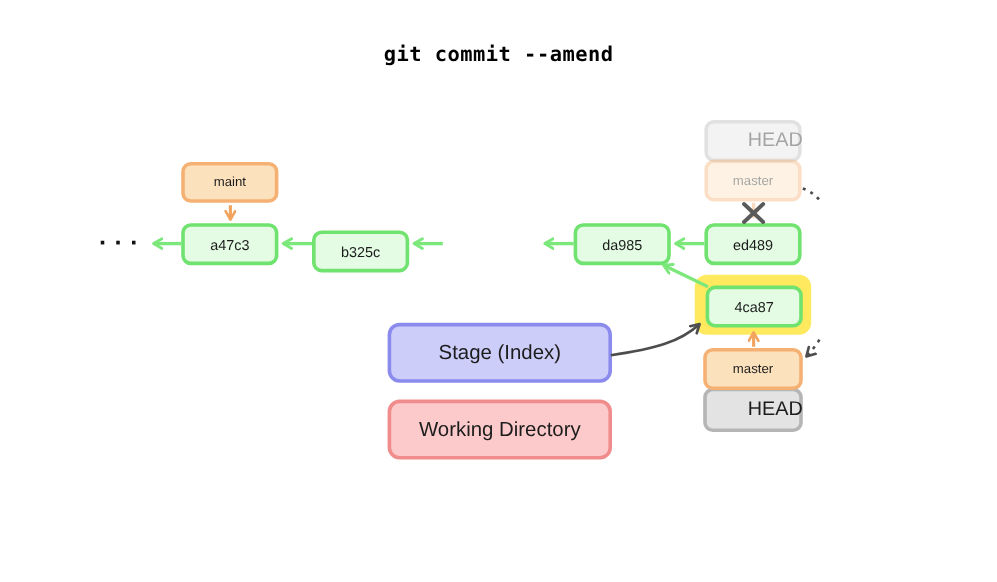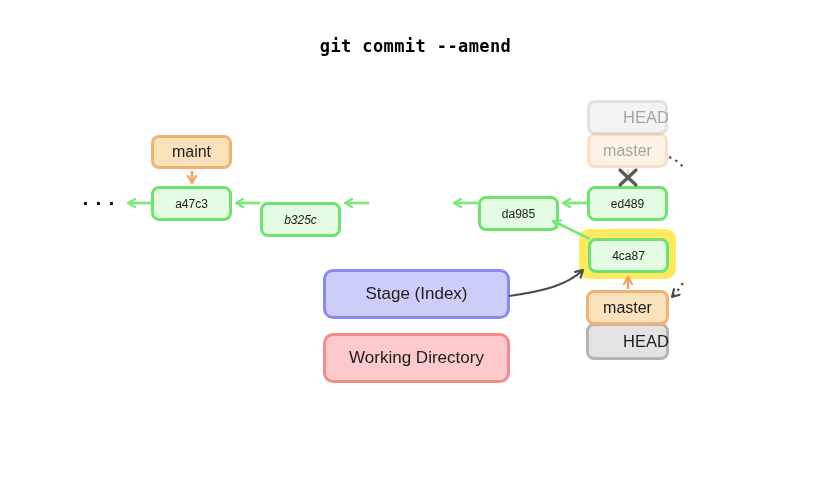--- a/index.html
+++ b/index.html
@@ -6,21 +6,21 @@
   #canvas{position:relative;width:684px;height:485px;background:#fff;overflow:hidden;
           font-family:"Liberation Sans",sans-serif;}
   .title{position:absolute;left:0;top:36px;width:831px;text-align:center;
          font-family:"DejaVu Sans Mono",monospace;font-weight:bold;font-size:17px;
          letter-spacing:.4px;color:#000;}
   .box{position:absolute;box-sizing:border-box;display:flex;align-items:center;
        justify-content:center;color:var(--text,#1c1c1c);}
   .commit{width:81px;height:35px;border:3.4px solid var(--commit-border);
           background:var(--commit-fill);border-radius:8px;font-size:12px;}
   .branch{border:3.4px solid var(--branch-border);background:var(--branch-fill);
-          border-radius:8px;font-size:16px;}
+          border-radius:8px;font-size:11px;}
   .headbox{border:3.4px solid var(--head-border);background:var(--head-fill);
           border-radius:8px;font-size:16.5px;padding-left:37px;}
   .faded{opacity:.4;}
   .area{border-radius:10px;font-size:17px;width:187px;height:50px;}
   .stage{border:3.4px solid var(--stage-border);background:var(--stage-fill);}
   .working{border:3.4px solid var(--working-border);background:var(--working-fill);}
   .glow{position:absolute;left:579px;top:229px;width:97px;height:50px;
         background:var(--highlight);border-radius:10px;}
   .ellipsis{position:absolute;left:72px;top:189px;width:54px;height:27px;
         display:flex;align-items:center;justify-content:center;font-size:21px;
@@ -43,24 +43,24 @@
   <div class="box headbox faded" style="left:587px;top:100px;width:81px;height:35px;">
     <span>HEAD</span>
   </div>
   <div class="box branch faded" style="left:587px;top:133px;width:81px;height:35px;">
     <span>master</span>
   </div>
 
   <div class="box commit" style="left:151px;top:186px;">
     <span>a47c3</span>
   </div>
-  <div class="box commit" style="left:260px;top:202px;font-style:italic;">
+  <div class="box commit" style="left:260px;top:192px;">
     <span>b325c</span>
   </div>
-  <div class="box commit" style="left:478px;top:196px;align-items:center;">
+  <div class="box commit" style="left:478px;top:186px;align-items:center;">
     <span>da985</span>
   </div>
   <div class="box commit" style="left:587px;top:186px;text-align:center;">
     <span>ed489</span>
   </div>
 
   <div class="glow"></div>
   <div class="box commit" style="left:588px;top:238px;">
     <span>4ca87</span>
   </div>

